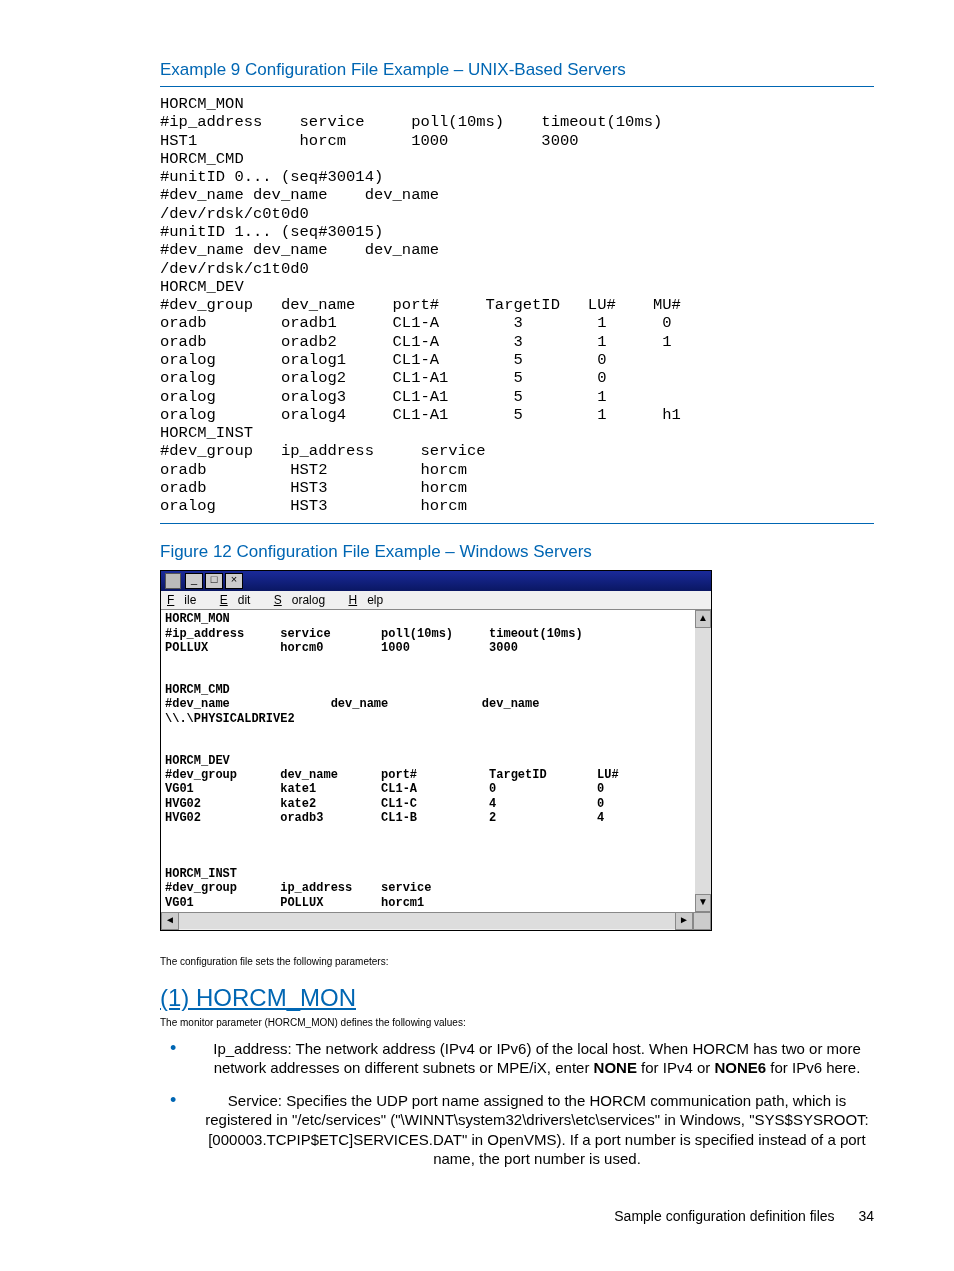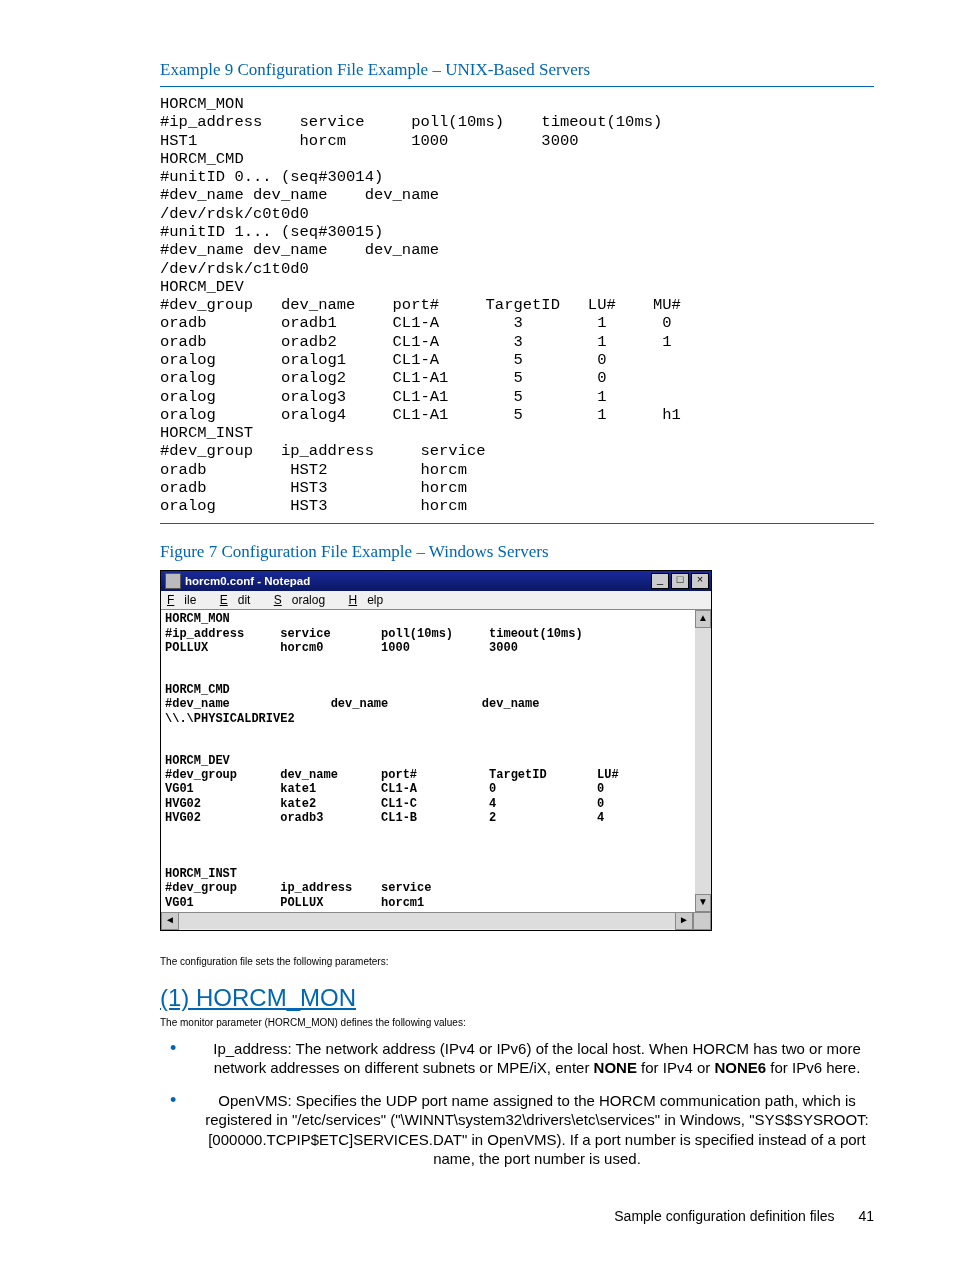--- a/index.html
+++ b/index.html
@@ -6,21 +6,21 @@
       font-family: Arial, Helvetica, sans-serif;
       width: 954px;
       margin: 0;
       padding: 60px 80px 40px 160px;
       box-sizing: border-box;
       color: #000;
       font-size: 15px;
     }
     h3.example-title, h3.figure-title {
       color: #0066b3;
-      font-family: Liberation Serif, serif;
+      font-family: Liberation Sans, sans-serif;
       font-weight: normal;
       font-size: 17px;
       margin-bottom: 6px;
       margin-top: 18px;
     }
     h3.example-title { margin-top: 0; }
     hr.blue-rule {
       border: none;
       border-top: 1.5px solid #0066b3;
       margin: 0 0 8px 0;
@@ -143,26 +143,25 @@
 oralog       oralog2     CL1-A1       5        0
 oralog       oralog3     CL1-A1       5        1
 oralog       oralog4     CL1-A1       5        1      h1
 HORCM_INST
 #dev_group   ip_address     service
 oradb         HST2          horcm
 oradb         HST3          horcm
 oralog        HST3          horcm</pre>
 <hr class="blue-rule" style="margin-top:8px;">
 
-<h3 class="figure-title">Figure 7 Configuration File Example – Windows Servers</h3>
+<h3 class="figure-title">Figure 12 Configuration File Example – Windows Servers</h3>
 
 <div class="notepad">
   <div class="np-title">
     <div class="np-title-icon"></div>
-    <div class="np-title-text">horcm0.conf - Notepad</div>
     <div class="np-title-btns">
       <div class="np-btn">_</div>
       <div class="np-btn">□</div>
       <div class="np-btn">×</div>
     </div>
   </div>
   <div class="np-menu">
     <span><span class="u">F</span><span>ile</span></span>
     <span><span class="u">E</span><span>dit</span></span>
     <span><span class="u">S</span><span>oralog</span></span>
@@ -207,20 +206,20 @@
 <p class="body-text">The configuration file sets the following parameters:</p>
 
 <h2 class="section-heading">(1) HORCM_MON</h2>
 <p class="body-text">The monitor parameter (HORCM_MON) defines the following values:</p>
 
 <ul class="bullets">
   <li>
     <span>Ip_address</span><span>: The network address (IPv4 or IPv6) of the local host. When HORCM has two or more network addresses on different subnets or MPE/iX, enter </span><strong>NONE</strong><span> for IPv4 or </span><strong>NONE6</strong><span> for IPv6 here.</span>
   </li>
   <li>
-    <span>OpenVMS</span><span>: Specifies the UDP port name assigned to the HORCM communication path, which is registered in "/etc/services" ("\WINNT\system32\drivers\etc\services" in Windows, "SYS$SYSROOT:[000000.TCPIP$ETC]SERVICES.DAT" in OpenVMS). If a port number is specified instead of a port name, the port number is used.</span>
+    <span>Service</span><span>: Specifies the UDP port name assigned to the HORCM communication path, which is registered in "/etc/services" ("\WINNT\system32\drivers\etc\services" in Windows, "SYS$SYSROOT:[000003.TCPIP$ETC]SERVICES.DAT" in OpenVMS). If a port number is specified instead of a port name, the port number is used.</span>
   </li>
 </ul>
 
 <div class="footer">
   <span>Sample configuration definition files</span>
-  <span class="pagenum">41</span>
+  <span class="pagenum">34</span>
 </div>
 
 </body></html>

